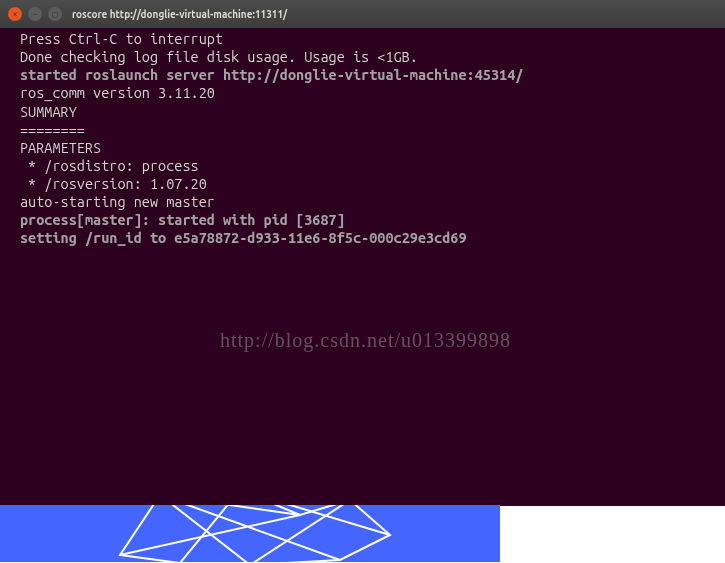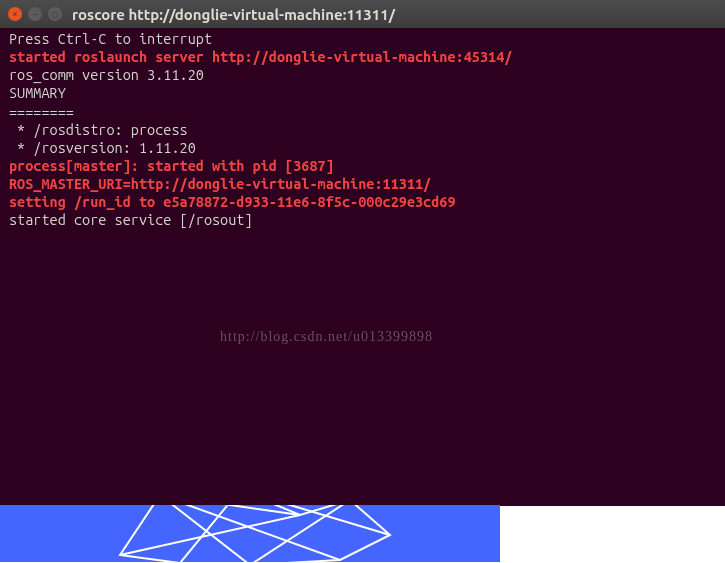--- a/index.html
+++ b/index.html
@@ -37,41 +37,41 @@
       justify-content: center;
       font-size: 9px;
       color: #333;
     }
     .close-btn { background: #e95420; }
     .min-btn { background: #5c5c5c; }
     .max-btn { background: #5c5c5c; }
     .title {
       color: #dfdbd2;
       font-family: Ubuntu, sans-serif;
-      font-size: 15px;
+      font-size: 10px;
       font-weight: bold;
       margin-left: 4px;
     }
     .terminal-content {
-      padding: 2px 4px 6px 9px;
+      padding: 2px 4px 6px 20px;
       font-size: 14.5px;
       line-height: 1.25;
       color: #d3d7cf;
       position: relative;
       min-height: 478px;
     }
     .line { white-space: pre; }
-    .bold { font-weight: bold; color: #ef4444; }
+    .bold { font-weight: bold; color: #a3a3a3; }
     .watermark {
       position: absolute;
       left: 220px;
       top: 300px;
       color: rgba(160,160,160,0.5);
       font-family: "SimSun", serif;
-      font-size: 14px;
+      font-size: 20px;
       letter-spacing: 1px;
       pointer-events: none;
     }
     .bottom-area {
       width: 725px;
       height: 57px;
       background: #fff;
       position: relative;
     }
     .blue-panel {
@@ -96,37 +96,38 @@
   <div class="titlebar">
     <div class="window-controls">
       <div class="window-btn close-btn">×</div>
       <div class="window-btn min-btn">−</div>
       <div class="window-btn max-btn">▢</div>
     </div>
     <div class="title">roscore http://donglie-virtual-machine:11311/</div>
   </div>
   <div class="terminal-content">
     <div class="line">Press Ctrl-C to interrupt</div>
+    <div class="line">Done checking log file disk usage. Usage is &lt;1GB.</div>
     <div class="line"></div>
     <div class="line bold">started roslaunch server http://donglie-virtual-machine:45314/</div>
     <div class="line">ros_comm version 3.11.20</div>
     <div class="line"></div>
     <div class="line"></div>
     <div class="line">SUMMARY</div>
     <div class="line">========</div>
     <div class="line"></div>
+    <div class="line">PARAMETERS</div>
     <div class="line"> * /rosdistro: process</div>
-    <div class="line"> * /rosversion: 1.11.20</div>
+    <div class="line"> * /rosversion: 1.07.20</div>
     <div class="line"></div>
     <div class="line"></div>
+    <div class="line">auto-starting new master</div>
     <div class="line bold">process[master]: started with pid [3687]</div>
-    <div class="line bold">ROS_MASTER_URI=http://donglie-virtual-machine:11311/</div>
     <div class="line"></div>
     <div class="line bold">setting /run_id to e5a78872-d933-11e6-8f5c-000c29e3cd69</div>
-    <div class="line">started core service [/rosout]</div>
     <div class="watermark">http://blog.csdn.net/u013399898</div>
   </div>
 </div>
 <div class="bottom-area">
   <div class="blue-panel">
     <svg width="320" height="90">
       <g stroke="#ffffff" stroke-width="2" fill="none">
         <path d="M20,70 L60,10 L140,5 L200,30 L250,15 L290,50 L240,75 L150,80 L80,78 Z"></path>
         <path d="M60,10 L150,80 M140,5 L80,78 M200,30 L60,10 M250,15 L150,80 M290,50 L140,5"></path>
         <path d="M20,70 L200,30 M240,75 L60,10"></path>

